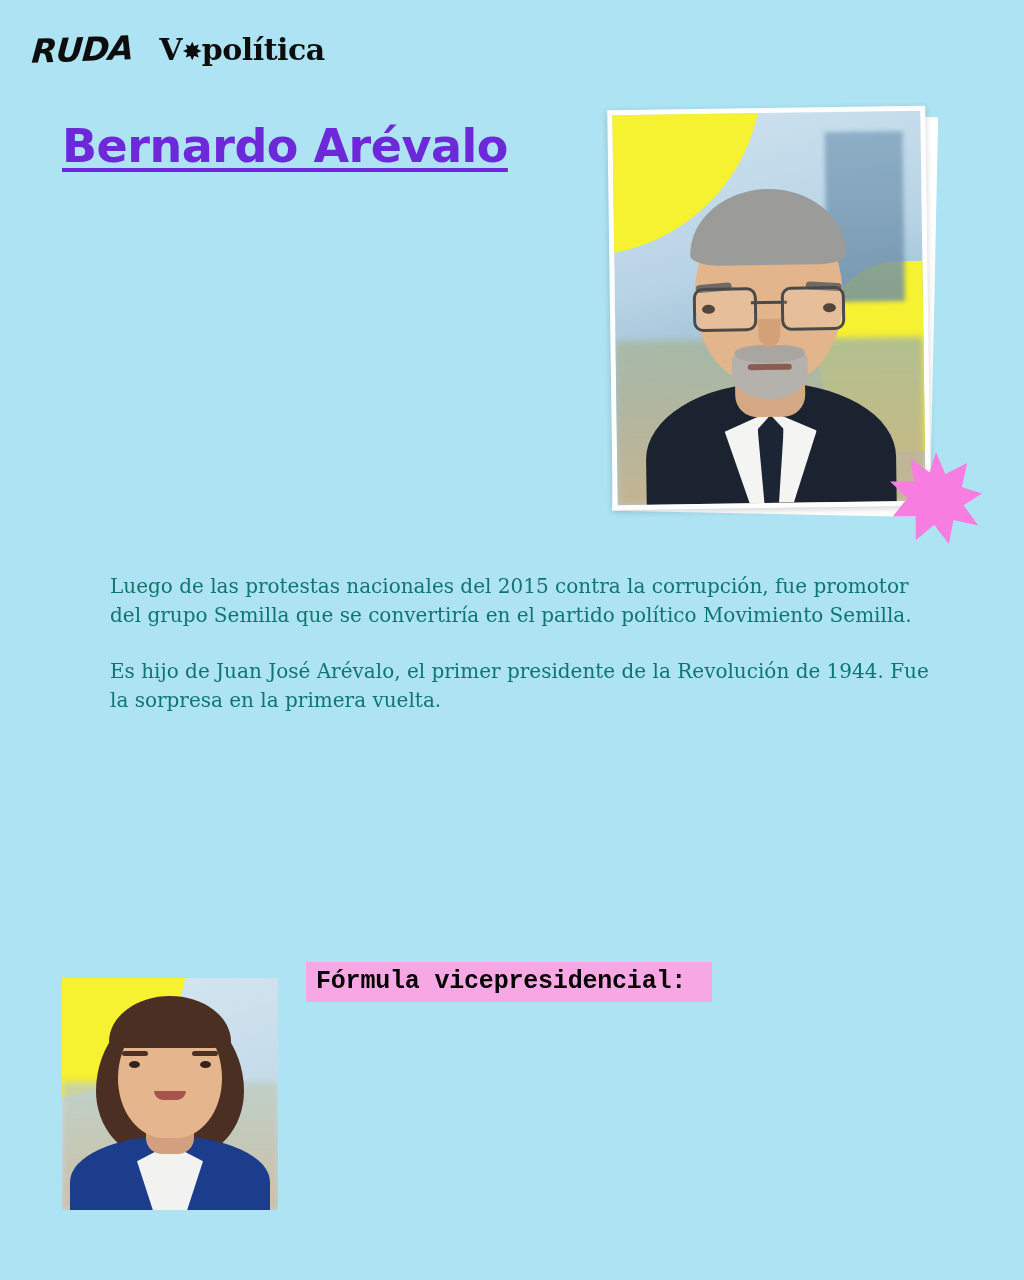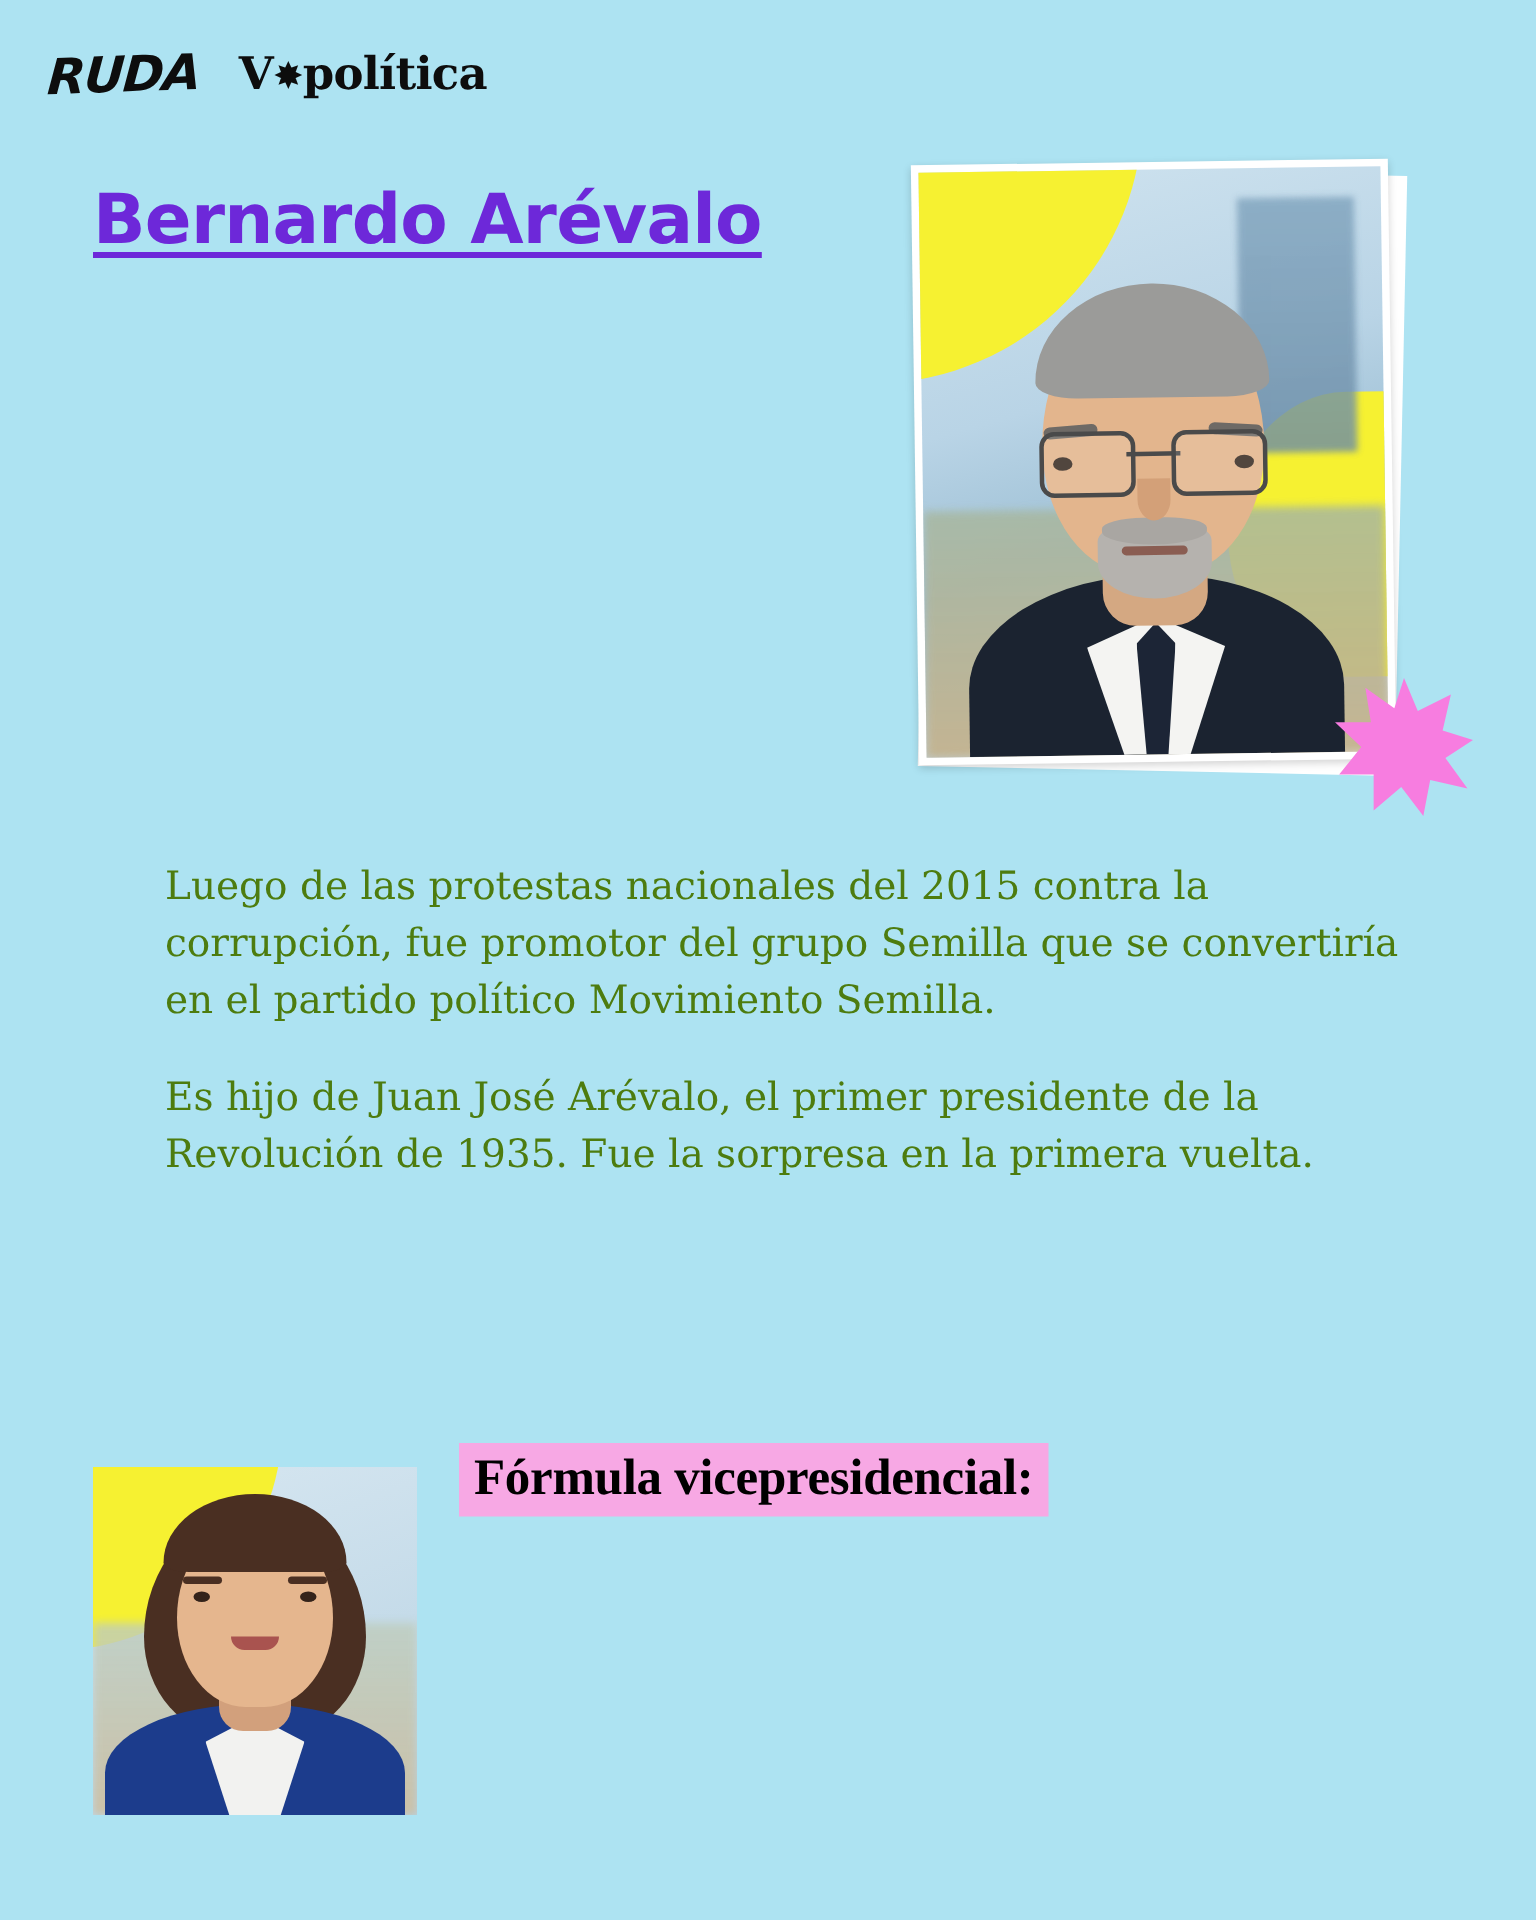--- a/index.html
+++ b/index.html
@@ -282,23 +282,23 @@
                        3% 70%, 19% 50%, 0% 32%, 26% 32%, 22% 7%, 43% 22%);
   }
 
   
   .body-text {
     position: absolute;
     top: 572px;
     left: 110px;
     width: 830px;
     font-family: "DejaVu Serif", serif;
-    font-size: 26px;
+    font-size: 20px;
     line-height: 1.47;
-    color: #4d7c0f;
+    color: #0f766e;
   }
   .body-text p { margin: 0 0 26px 0; }
 
   
   .vp-photo {
     position: absolute;
     top: 978px;
     left: 62px;
     width: 216px;
     height: 232px;
@@ -401,25 +401,25 @@
 
   .vp-block {
     position: absolute;
     top: 962px;
     left: 306px;
     width: 660px;
   }
   .vp-heading {
     display: inline-block;
     background: #f7a8e4;
-    font-family: Liberation Serif, serif;
+    font-family: Liberation Mono, monospace;
     font-weight: bold;
-    font-size: 34px;
+    font-size: 25px;
     color: #000;
-    padding: 5px 10px 6px 10px;
+    padding: 5px 26px 6px 10px;
     letter-spacing: -0.2px;
   }
   .vp-text {
     margin: 16px 0 0 0;
     font-family: "DejaVu Serif", serif;
     font-size: 27px;
     line-height: 1.42;
     color: #101010;
   }
   .vp-name {
@@ -473,21 +473,21 @@
         </div>
       </div>
     </div>
   </div>
 </div>
 
 <div class="starburst"></div>
 
 <div class="body-text">
   <p>Luego de las protestas nacionales del 2015 contra la corrupción, fue promotor del grupo Semilla que se convertiría en el partido político Movimiento Semilla.</p>
-  <p>Es hijo de Juan José Arévalo, el primer presidente de la Revolución de 1935. Fue la sorpresa en la primera vuelta.</p>
+  <p>Es hijo de Juan José Arévalo, el primer presidente de la Revolución de 1944. Fue la sorpresa en la primera vuelta.</p>
 </div>
 
 <div class="vp-photo">
   <div class="vp-blob"></div>
   <div class="vp-bg-strip"></div>
   <div class="woman">
     <div class="w-hair-back"></div>
     <div class="w-jacket"></div>
     <div class="w-shirt"></div>
     <div class="w-neck"></div>

